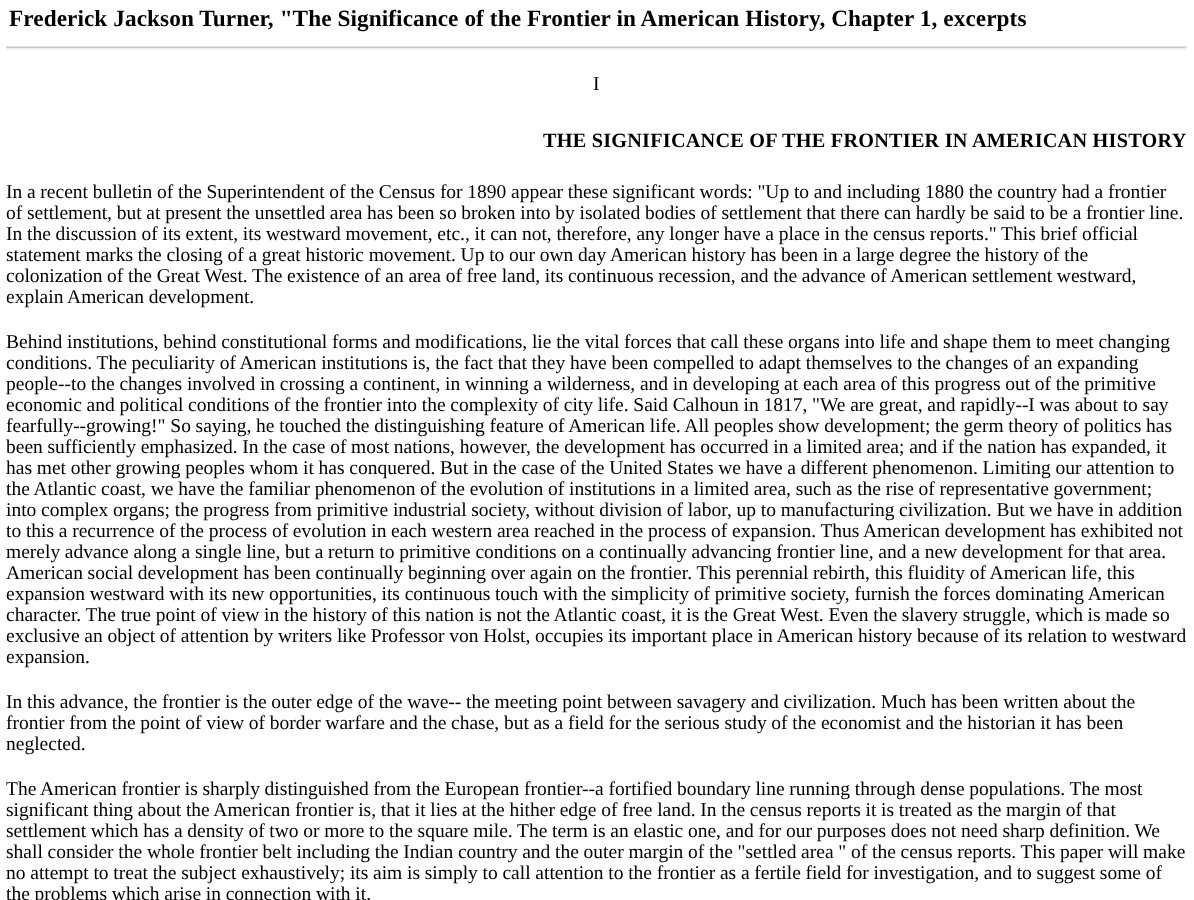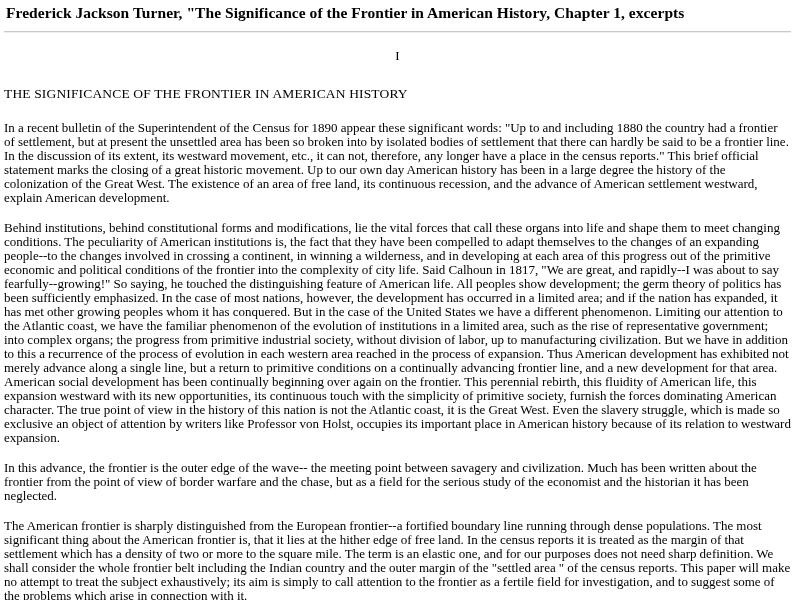--- a/index.html
+++ b/index.html
@@ -39,23 +39,23 @@
     height: 0;
     width: 100%;
   }
   .section-number {
     text-align: center;
     font-size: 13px;
     line-height: 16px;
     margin: 15px 0 0 0;
   }
   .section-heading {
-    text-align: left;
+    text-align: right;
     font-size: 13.5px;
-    font-weight: normal;
+    font-weight: bold;
     line-height: 16px;
     margin: 22px 0 0 0;
     letter-spacing: 0.15px;
   }
   .body-text {
     font-size: 13px;
     line-height: 14px;
     margin: 16px 0 0 0;
     text-align: left;
     word-spacing: -0.1px;

